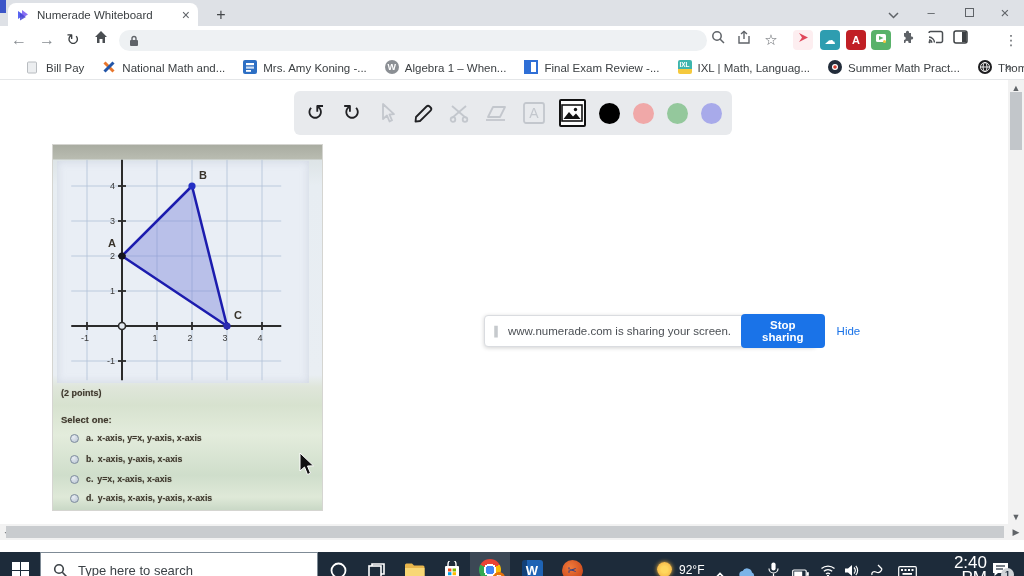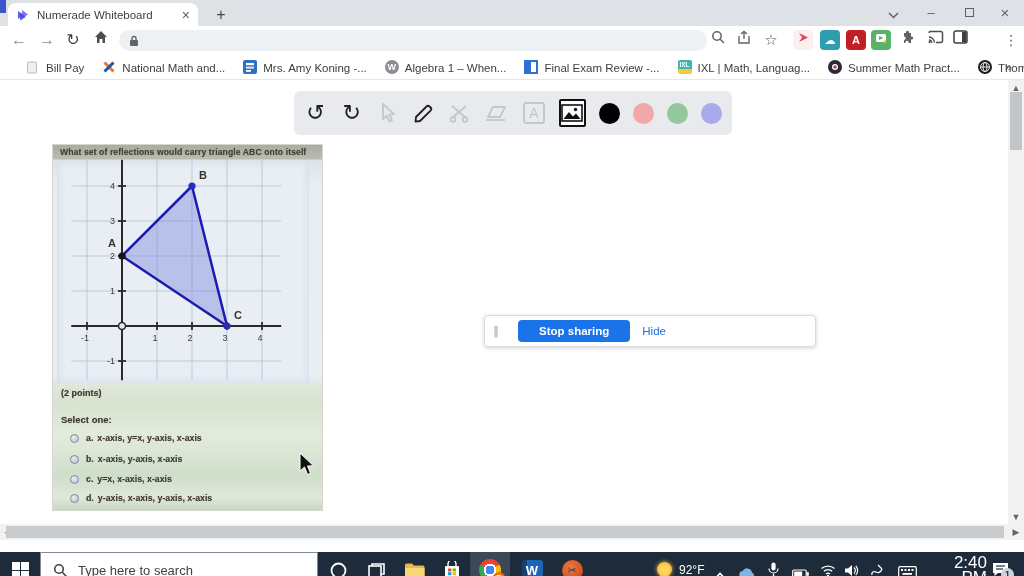--- a/index.html
+++ b/index.html
@@ -275,21 +275,20 @@
           <path d="M2.5 15 L8 8 L12 12.5 L15 9.5 L19.5 15 Z" fill="#111"></path>
         </svg>
     </div>
     <div class="swatch" style="background:#000;"></div>
     <div class="swatch" style="background:#f0a8a8;"></div>
     <div class="swatch" style="background:#94c89c;"></div>
     <div class="swatch" style="background:#a8aaea;"></div>
   </div>
 
   <div id="q-image" class="abs">
-    <div id="q-title">What set of reflections would carry triangle ABC onto itself</div>
     <div id="graph-bg"></div>
     <svg id="question-graph" width="269" height="228" viewBox="0 0 269 228">
         <line x1="34" y1="221.25" x2="34" y2="0.75" stroke="#b3c3d9" stroke-width="1" opacity="0.85"></line>
         <line x1="104" y1="221.25" x2="104" y2="0.75" stroke="#b3c3d9" stroke-width="1" opacity="0.85"></line>
         <line x1="139" y1="221.25" x2="139" y2="0.75" stroke="#b3c3d9" stroke-width="1" opacity="0.85"></line>
         <line x1="174" y1="221.25" x2="174" y2="0.75" stroke="#b3c3d9" stroke-width="1" opacity="0.85"></line>
         <line x1="209" y1="221.25" x2="209" y2="0.75" stroke="#b3c3d9" stroke-width="1" opacity="0.85"></line>
         <line x1="18.25" y1="202" x2="228.25" y2="202" stroke="#b3c3d9" stroke-width="1" opacity="0.85"></line>
         <line x1="18.25" y1="132" x2="228.25" y2="132" stroke="#b3c3d9" stroke-width="1" opacity="0.85"></line>
         <line x1="18.25" y1="97" x2="228.25" y2="97" stroke="#b3c3d9" stroke-width="1" opacity="0.85"></line>
@@ -346,20 +345,21 @@
     </div>
     <div class="q-opt" style="top:348px;">
       <span class="q-radio"></span>
       <span class="k">d.</span>
       <span class="t">y-axis, x-axis, y-axis, x-axis</span>
     </div>
   </div>
 
   <div id="share-bar" class="abs">
     <span id="share-handle">∥</span>
+    <span id="share-msg">www.numerade.com is sharing your screen.</span>
     <button id="stop-sharing">Stop sharing</button>
     <span id="hide-link">Hide</span>
   </div>
 
   <svg id="cursor" class="abs" width="17" height="24" viewBox="0 0 17 24">
     <path d="M1 1 L1 19 L5.5 15 L8.5 22.5 L11.5 21.2 L8.5 14 L14.5 13.8 Z" fill="#111" stroke="#fff" stroke-width="1"></path>
   </svg>
 
   <div id="vscroll" class="abs">
     <div class="scroll-arrow" style="position:absolute;top:0;">▲</div>

